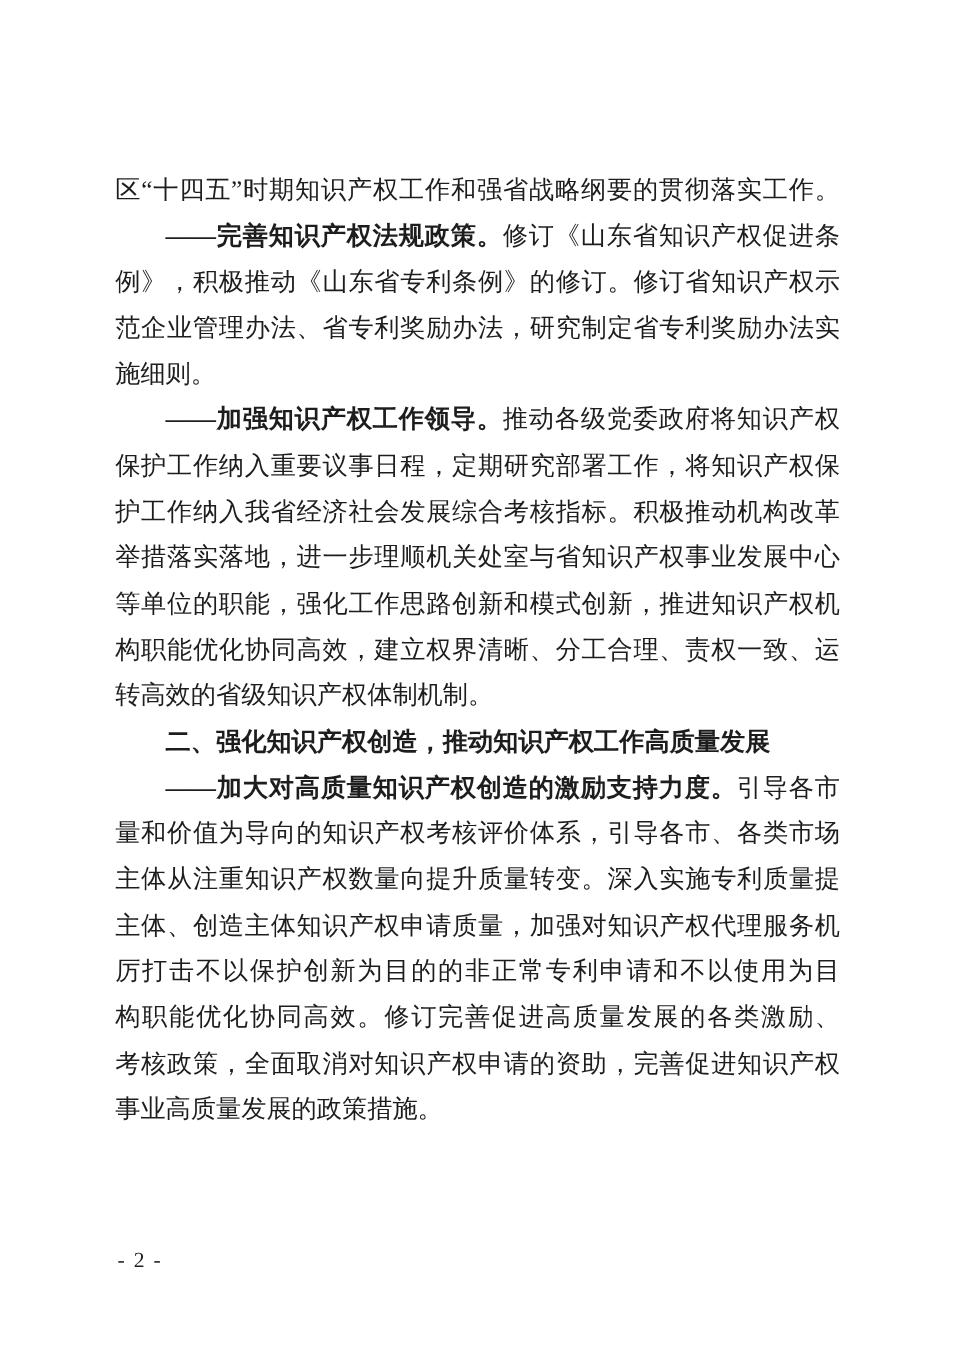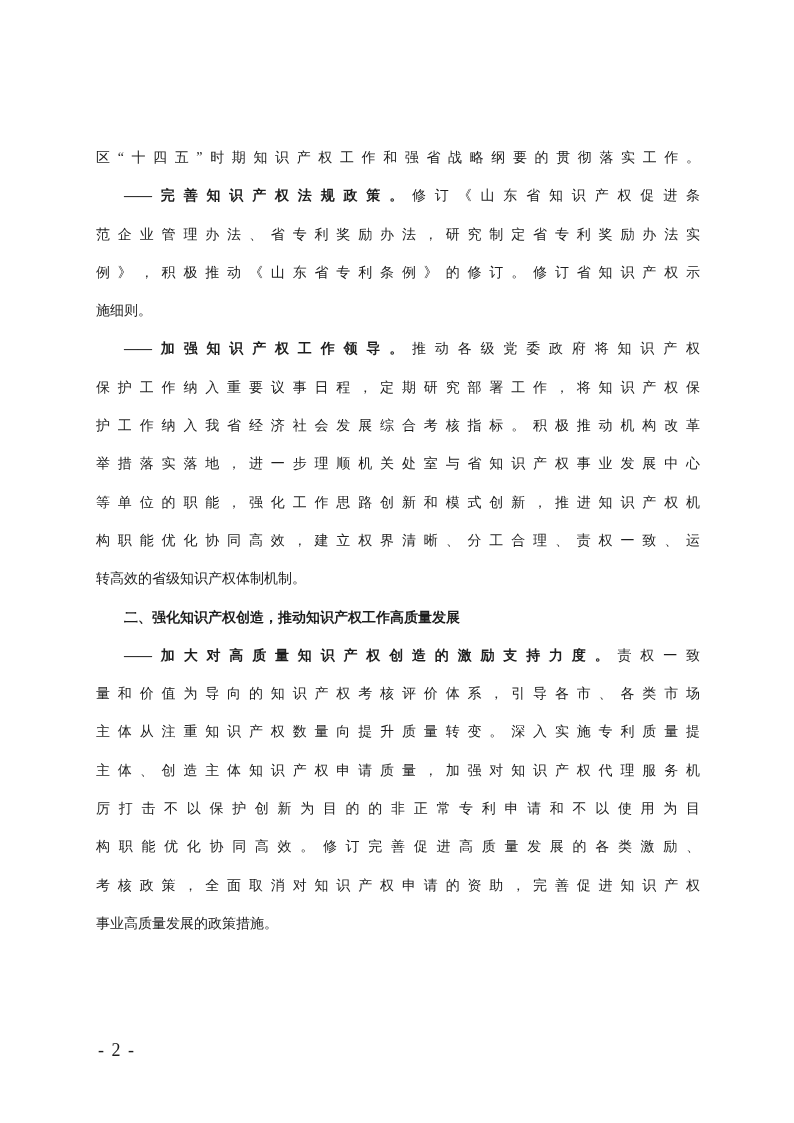--- a/index.html
+++ b/index.html
@@ -14,21 +14,21 @@
     background: #ffffff;
     overflow: hidden;
     font-family: "Liberation Serif", "DejaVu Serif", serif;
     color: #1d1d1d;
   }
   .content {
     position: absolute;
     left: 96px;
     top: 139px;
     width: 604px;
-    font-size: 14px;
+    font-size: 21px;
     line-height: 38.3px;
   }
   .line {
     text-align: justify;
     text-align-last: justify;
     text-justify: inter-character;
   }
   .line.ll {
     text-align-last: left;
   }
@@ -48,32 +48,32 @@
     color: #1d1d1d;
   }
 </style>
 </head>
 <body>
 
 <div class="page">
   <div class="content">
     <div class="line"><span class="b"></span><span>区“十四五”时期知识产权工作和强省战略纲要的贯彻落实工作。</span></div>
     <div class="line indent"><span class="b">——完善知识产权法规政策。</span><span>修订《山东省知识产权促进条</span></div>
+    <div class="line"><span class="b"></span><span>例》，积极推动《山东省专利条例》的修订。修订省知识产权示</span></div>
     <div class="line"><span class="b"></span><span>范企业管理办法、省专利奖励办法，研究制定省专利奖励办法实</span></div>
-    <div class="line"><span class="b"></span><span>例》，积极推动《山东省专利条例》的修订。修订省知识产权示</span></div>
     <div class="line ll"><span class="b"></span><span>施细则。</span></div>
     <div class="line indent"><span class="b">——加强知识产权工作领导。</span><span>推动各级党委政府将知识产权</span></div>
     <div class="line"><span class="b"></span><span>保护工作纳入重要议事日程，定期研究部署工作，将知识产权保</span></div>
     <div class="line"><span class="b"></span><span>护工作纳入我省经济社会发展综合考核指标。积极推动机构改革</span></div>
     <div class="line"><span class="b"></span><span>举措落实落地，进一步理顺机关处室与省知识产权事业发展中心</span></div>
     <div class="line"><span class="b"></span><span>等单位的职能，强化工作思路创新和模式创新，推进知识产权机</span></div>
     <div class="line"><span class="b"></span><span>构职能优化协同高效，建立权界清晰、分工合理、责权一致、运</span></div>
     <div class="line ll"><span class="b"></span><span>转高效的省级知识产权体制机制。</span></div>
     <div class="line indent ll"><span class="b">二、强化知识产权创造，推动知识产权工作高质量发展</span><span></span></div>
-    <div class="line indent"><span class="b">——加大对高质量知识产权创造的激励支持力度。</span><span>责权一致</span></div>
+    <div class="line indent"><span class="b">——加大对高质量知识产权创造的激励支持力度。</span><span>引导各市</span></div>
     <div class="line"><span class="b"></span><span>量和价值为导向的知识产权考核评价体系，引导各市、各类市场</span></div>
     <div class="line"><span class="b"></span><span>主体从注重知识产权数量向提升质量转变。深入实施专利质量提</span></div>
     <div class="line"><span class="b"></span><span>主体、创造主体知识产权申请质量，加强对知识产权代理服务机</span></div>
     <div class="line"><span class="b"></span><span>厉打击不以保护创新为目的的非正常专利申请和不以使用为目</span></div>
     <div class="line"><span class="b"></span><span>构职能优化协同高效。修订完善促进高质量发展的各类激励、</span></div>
     <div class="line"><span class="b"></span><span>考核政策，全面取消对知识产权申请的资助，完善促进知识产权</span></div>
     <div class="line ll"><span class="b"></span><span>事业高质量发展的政策措施。</span></div>
   </div>
   <div class="page-number">- 2 -</div>
 </div>

